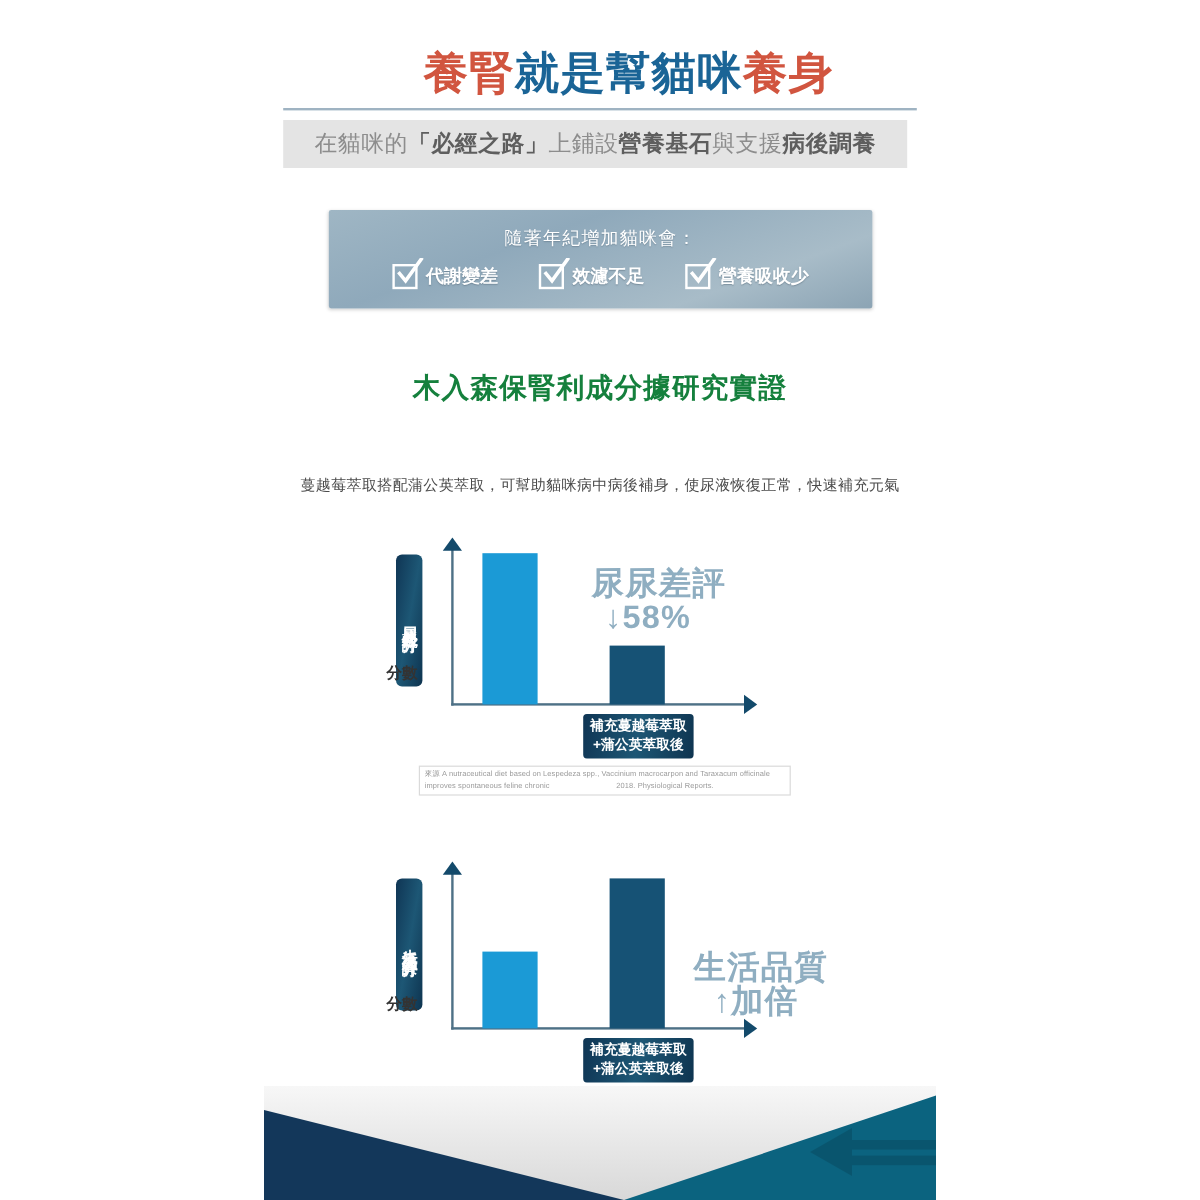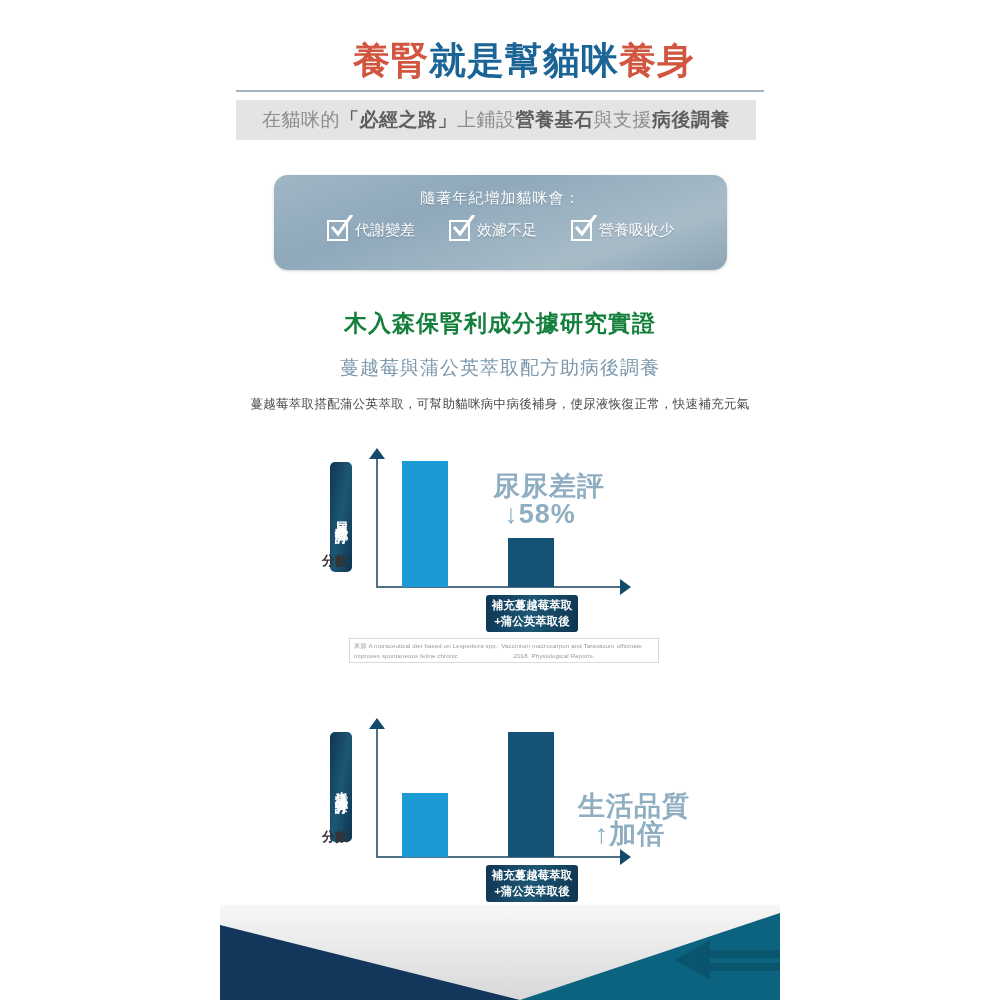--- a/index.html
+++ b/index.html
@@ -28,39 +28,39 @@
   .subtitle-band {
     position:absolute; left:236px; top:100px; width:520px; height:40px;
     background:#E4E4E4; display:flex; align-items:center; justify-content:center;
     white-space:nowrap;
   }
   .subtitle-band span { font-size:19px; color:#8D8D8D; letter-spacing:.5px; }
   .subtitle-band .sb-b { font-weight:bold; color:#5E5E5E; }
 
   
   .info-panel {
-    position:absolute; left:274px; top:175px; width:453px; height:95px;
-    border-radius:14px;
+    position:absolute; left:274px; top:175px; width:453px; height:82px;
+    border-radius:2px;
     background:linear-gradient(160deg,#9FB6C4 0%,#8FA9BB 35%,#A8BCC8 75%,#8CA4B4 100%);
     box-shadow:0 1px 3px rgba(0,0,0,.18);
   }
   .info-panel-title {
     position:absolute; left:0; top:14px; width:100%;
     text-align:center; font-size:15px; color:#ffffff; letter-spacing:1px;
     text-shadow:0 1px 1px rgba(80,100,115,.45);
   }
   .check-row {
     position:absolute; left:0; top:45px; width:100%;
     display:flex; justify-content:center; align-items:center; gap:34px;
   }
   .check-item { display:flex; align-items:center; gap:7px; }
   .cbox { position:relative; width:21px; height:21px; border:2px solid #ffffff; }
   .cbox svg { position:absolute; left:1px; top:-7px; width:24px; height:24px; }
   .check-label {
-    font-size:15px; font-weight:normal; color:#ffffff; white-space:nowrap;
+    font-size:15px; font-weight:bold; color:#ffffff; white-space:nowrap;
     text-shadow:0 1px 1px rgba(80,100,115,.5);
   }
 
   
   .sec-h1 {
     position:absolute; left:0; top:308px; width:1000px; text-align:center;
     font-size:23px; font-weight:bold; color:#15803d; letter-spacing:1px;
   }
   .sec-h2 {
     position:absolute; left:0; top:355px; width:1000px; text-align:center;
@@ -186,21 +186,20 @@
               <path d="M3 13 L8 19 L21 1" fill="none" stroke="#ffffff" stroke-width="3" stroke-linecap="square"></path>
             </svg>
         </span>
         <span class="check-label">營養吸收少</span>
       </div>
 
     </div>
   </div>
 
   <div class="sec-h1">木入森保腎利成分據研究實證</div>
-  <div class="sec-h2">蔓越莓與蒲公英萃取配方助病後調養</div>
   <div class="sec-p">蔓越莓萃取搭配蒲公英萃取，可幫助貓咪病中病後補身，使尿液恢復正常，快速補充元氣</div>
 
   <div class="chart" style="left:0;top:0;width:1000px;height:1000px;pointer-events:none;">
 
     <div class="vlabel" style="left:330px;top:462px;width:22px;height:110px;">
       <span>尿尿外觀評分</span>
     </div>
     <div class="score-label" style="left:322px;top:552px;">分數</div>
 
     <div class="axis-line" style="left:376px;top:458px;width:2px;height:130px;"></div>

